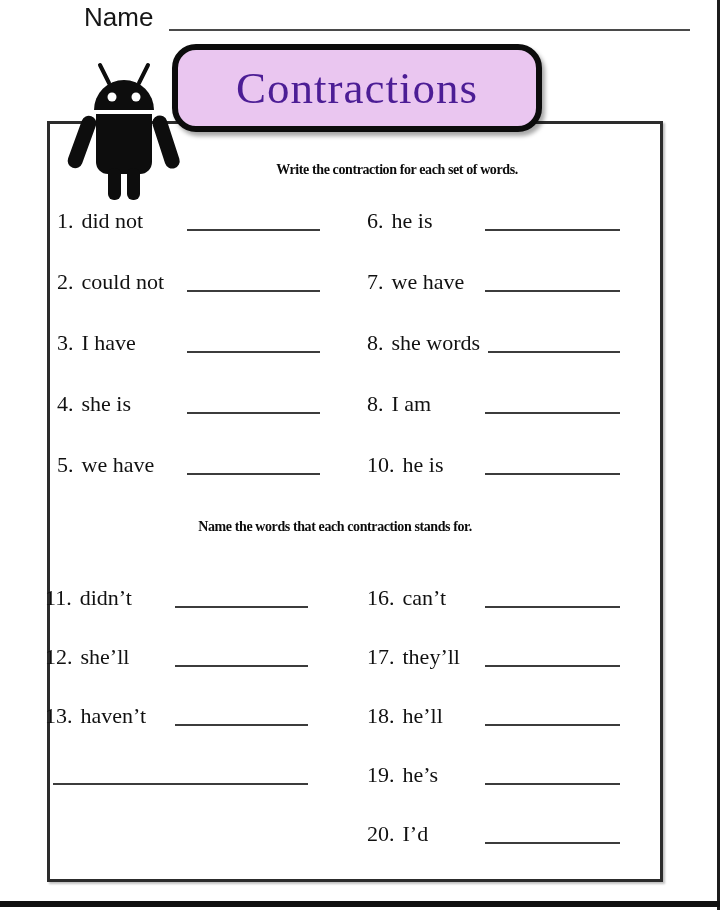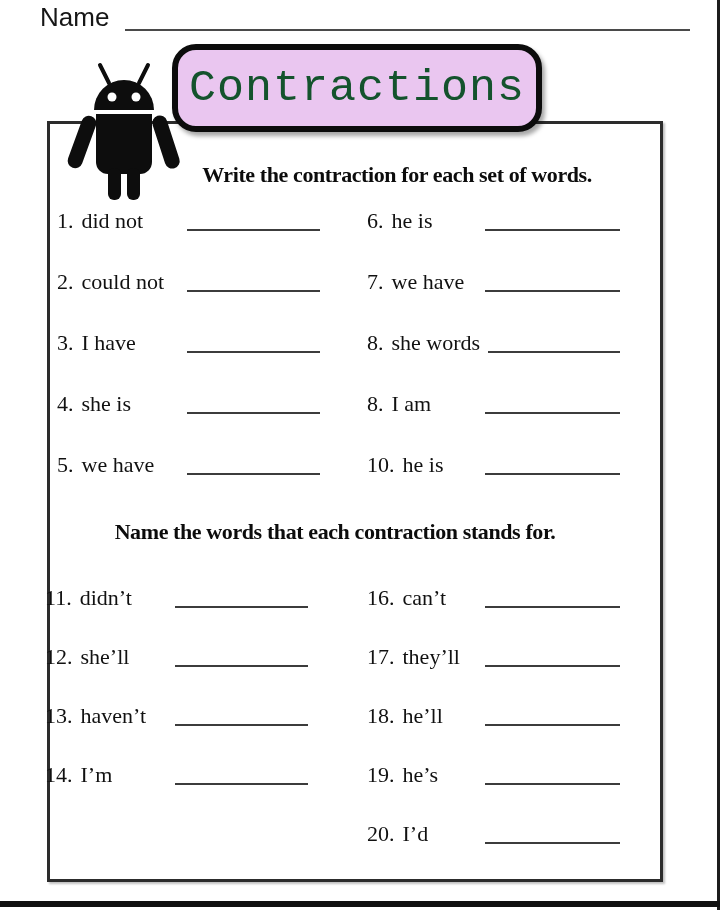--- a/index.html
+++ b/index.html
@@ -3,36 +3,36 @@
 <meta charset="utf-8">
 <style>
   html,body{margin:0;padding:0;background:#fff;}
   .page{
     position:relative;width:720px;height:910px;background:#fff;overflow:hidden;
     font-family:"Liberation Serif", serif;color:#111;
     --banner-bg:#eac6f0;--line:#3c3c3c;--ink:#111111;
   }
   
   .name-row{position:absolute;left:40px;top:2px;right:30px;display:flex;align-items:flex-end;}
-  .name-label{font-family:"Liberation Sans",sans-serif;font-size:26px;color:#161616;}
+  .name-label{font-family:"Liberation Sans",sans-serif;font-size:26px;color:#161616;margin-left:44px;}
   .name-line{flex:1;margin-left:16px;border-bottom:2px solid #4a4a4a;height:24px;margin-bottom:2px;}
   
   .box{position:absolute;left:47px;top:121px;width:616px;height:761px;
        border:3px solid #2c2c2c;box-sizing:border-box;background:#fff;
        box-shadow:2px 2px 2px rgba(0,0,0,0.25);}
   
   .banner{position:absolute;left:172px;top:44px;width:370px;height:88px;box-sizing:border-box;
           background:var(--banner-bg);border:6px solid #0c0c0c;border-radius:24px;
           display:flex;align-items:center;justify-content:center;z-index:4;
           box-shadow:3px 4px 4px rgba(0,0,0,0.35);}
-  .banner-text{font-family:Liberation Mono, monospace;font-size:45px;color:#14532d;letter-spacing:1px;}
+  .banner-text{font-family:Liberation Serif, serif;font-size:45px;color:#4c1d95;letter-spacing:1px;}
   
   .robot{position:absolute;left:60px;top:56px;width:128px;height:146px;z-index:5;}
   
-  .instr{position:absolute;font-weight:bold;font-size:22px;letter-spacing:-0.4px;text-align:center;color:#0c0c0c;z-index:2;}
+  .instr{position:absolute;font-weight:bold;font-size:14px;letter-spacing:-0.4px;text-align:center;color:#0c0c0c;z-index:2;}
   #instr1{left:150px;top:162px;width:494px;}
   #instr2{left:65px;top:519px;width:540px;}
   
   .col{position:absolute;display:flex;flex-direction:column;z-index:2;}
   #s1-left {left:57px; top:206px;width:263px;}
   #s1-right{left:367px;top:206px;width:253px;}
   #s2-left {left:45px; top:583px;width:263px;}
   #s2-right{left:367px;top:583px;width:253px;}
   .row{display:flex;align-items:flex-end;height:28px;}
   .s1 .row{margin-bottom:33px;}
@@ -173,24 +173,20 @@
       <span class="blank"></span>
     </div>
     <div class="row">
       <span class="label">
           <span class="num">13.</span>
           <span class="word">haven’t</span>
         </span>
       <span class="blank"></span>
     </div>
     <div class="row">
-      <span class="label">
-          <span class="num">14.</span>
-          <span class="word">I’m</span>
-        </span>
       <span class="blank"></span>
     </div>
   </div>
 
   <div class="col s2 col-right" id="s2-right">
     <div class="row">
       <span class="label">
           <span class="num">16.</span>
           <span class="word">can’t</span>
         </span>

